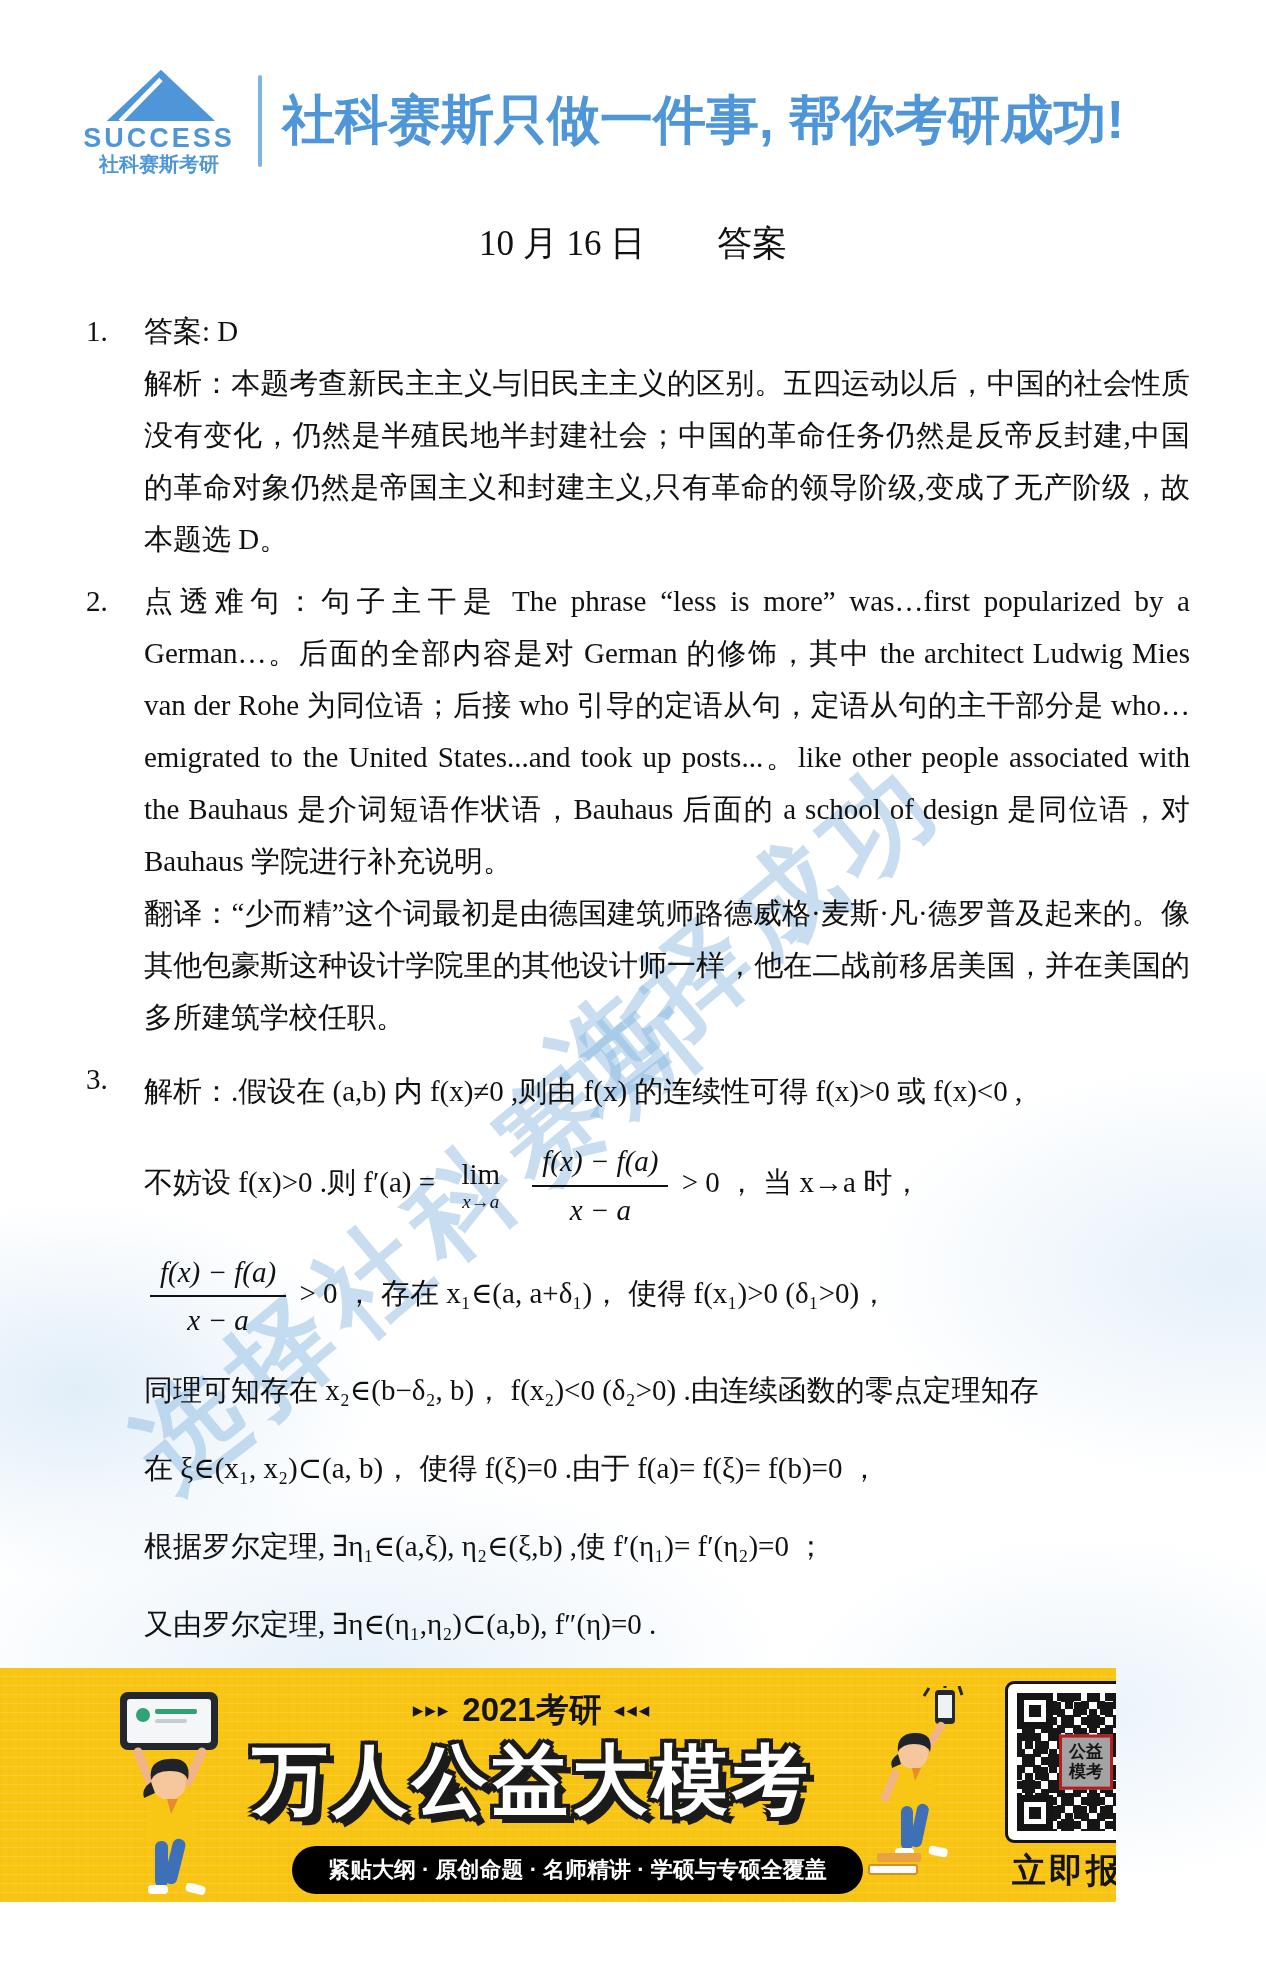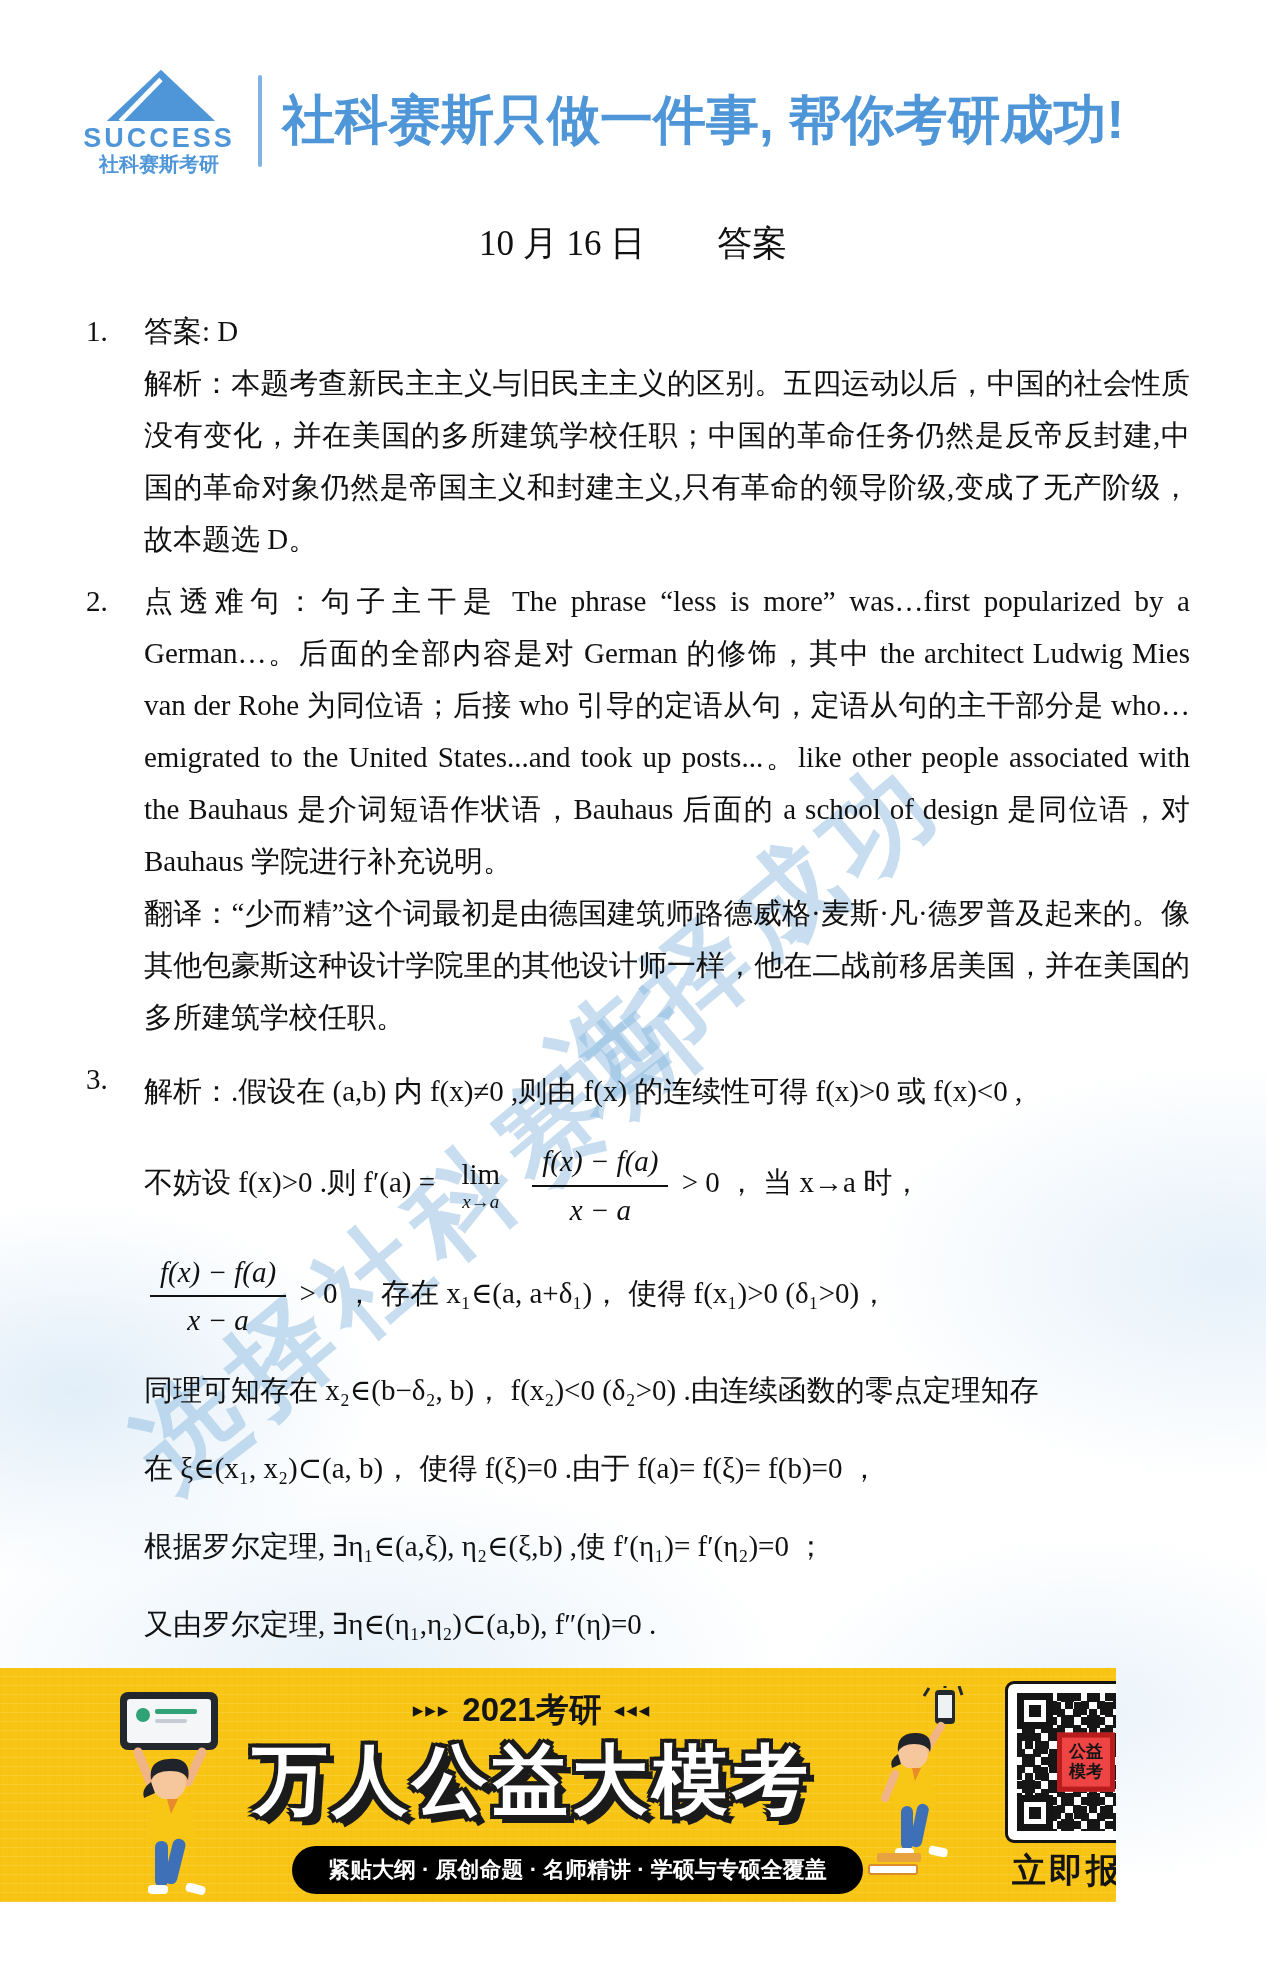--- a/index.html
+++ b/index.html
@@ -105,21 +105,21 @@
     background-size:16px 16px, 26px 26px;
     background-position:0 0, 5px 9px;
   }
   .qr-finder { position:absolute; width:36px; height:36px; border:7px solid #141414; background:#fff; }
   .qr-finder::after { content:""; position:absolute; inset:5px; background:#141414; }
   .qr-tl { left:9px; top:9px; }
   .qr-tr { right:9px; top:9px; }
   .qr-bl { left:9px; bottom:9px; }
   .qr-center {
     position:absolute; left:50%; top:50%; transform:translate(-50%,-50%);
-    background:#ef4444; border:5px solid #b91c1c; padding:4px 7px;
+    background:#a3a3a3; border:3px solid #b91c1c; padding:4px 7px;
     font-size:17px; line-height:1.2; font-weight:800; color:#141414; text-align:center; white-space:nowrap;
   }
   .cta {
     position:absolute; left:1008px; top:180px; width:156px; text-align:center;
     font-size:34px; font-weight:800; color:#141414; letter-spacing:3px; white-space:nowrap;
     cursor:pointer;
   }
 </style>
 </head>
 <body>
@@ -145,21 +145,21 @@
   <h1 class="title">
     <span>10 月 16 日</span><span class="title-gap"></span><span>答案</span>
   </h1>
 
   <main class="content">
 
     <div class="item">
       <div class="no">1.</div>
       <div class="body">
         <p class="para">答案: D</p>
-        <p class="para">解析：本题考查新民主主义与旧民主主义的区别。五四运动以后，中国的社会性质没有变化，并在美国的多所建筑学校任职；中国的革命任务仍然是反帝反封建,中国的革命对象仍然是帝国主义和封建主义,只有革命的领导阶级,变成了无产阶级，故本题选 D。</p>
+        <p class="para">解析：本题考查新民主主义与旧民主主义的区别。五四运动以后，中国的社会性质没有变化，仍然是半殖民地半封建社会；中国的革命任务仍然是反帝反封建,中国的革命对象仍然是帝国主义和封建主义,只有革命的领导阶级,变成了无产阶级，故本题选 D。</p>
       </div>
     </div>
 
     <div class="item">
       <div class="no">2.</div>
       <div class="body">
         <p class="para">点透难句：句子主干是 The phrase “less is more” was…first popularized by a German…。后面的全部内容是对 German 的修饰，其中 the architect Ludwig Mies van der Rohe 为同位语；后接 who 引导的定语从句，定语从句的主干部分是 who…emigrated to the United States...and took up posts...。like other people associated with the Bauhaus 是介词短语作状语，Bauhaus 后面的 a school of design 是同位语，对 Bauhaus 学院进行补充说明。</p>
         <p class="para">翻译：“少而精”这个词最初是由德国建筑师路德威格·麦斯·凡·德罗普及起来的。像其他包豪斯这种设计学院里的其他设计师一样，他在二战前移居美国，并在美国的多所建筑学校任职。</p>
       </div>
     </div>

